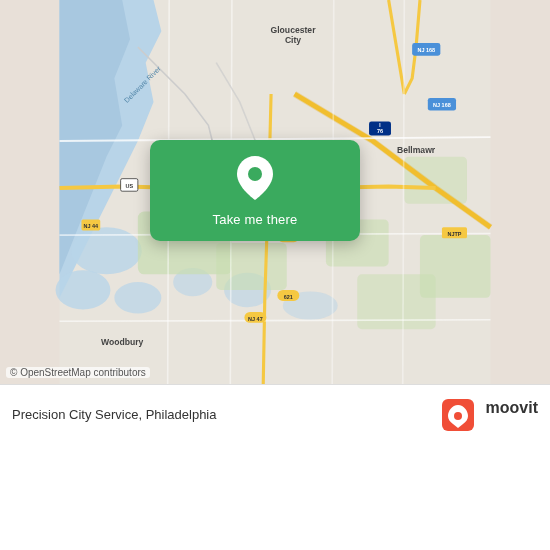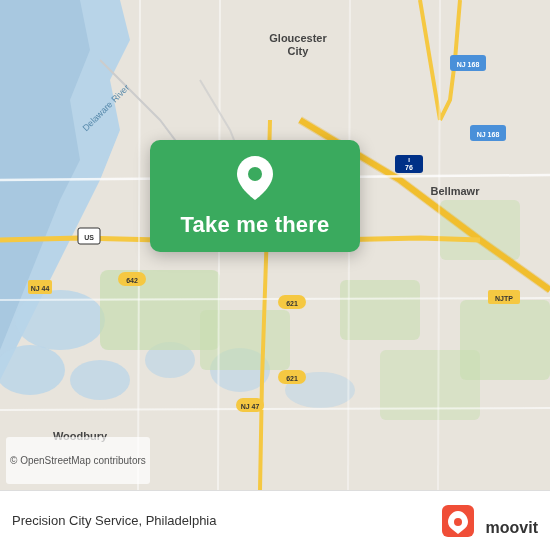--- a/index.html
+++ b/index.html
@@ -7,21 +7,21 @@
     body {
       width: 550px;
       height: 550px;
       overflow: hidden;
       font-family: Arial, sans-serif;
       position: relative;
     }
 
     #map-container {
       width: 550px;
-      height: 490px;
+      height: 384px;
       position: relative;
       overflow: hidden;
       background-color: #e8e0d8;
     }
 
     
     .map-bg {
       width: 100%;
       height: 100%;
       position: absolute;
@@ -40,21 +40,21 @@
     }
 
     .bottom-text {
       font-size: 13px;
       color: #333;
       font-weight: 500;
     }
 
     .moovit-logo {
       display: flex;
-      align-items: flex-end;
+      align-items: flex-start;
       gap: 12px;
     }
 
     .moovit-icon {
       width: 32px;
       height: 32px;
     }
 
     .moovit-text {
       font-size: 16px;
@@ -77,35 +77,35 @@
       box-shadow: 0 4px 16px rgba(0,0,0,0.25);
       cursor: pointer;
       z-index: 10;
     }
 
     #card-overlay .pin-icon {
       margin-bottom: 8px;
     }
 
     #card-overlay .card-label {
-      font-size: 22px;
-      font-weight: 700;
+      font-size: 13px;
+      font-weight: 400;
       color: #fff;
       letter-spacing: 0.2px;
     }
 
     
     .map-copyright {
       position: absolute;
       bottom: 6px;
       left: 6px;
       font-size: 10px;
       color: #555;
       background: rgba(255,255,255,0.7);
-      padding: 18px 4px;
+      padding: 0 4px;
       border-radius: 3px;
       z-index: 5;
     }
   </style>
 </head>
 <body>
 
 <div id="map-container">
 
   <svg class="map-bg" viewBox="0 0 550 490" xmlns="http://www.w3.org/2000/svg">

